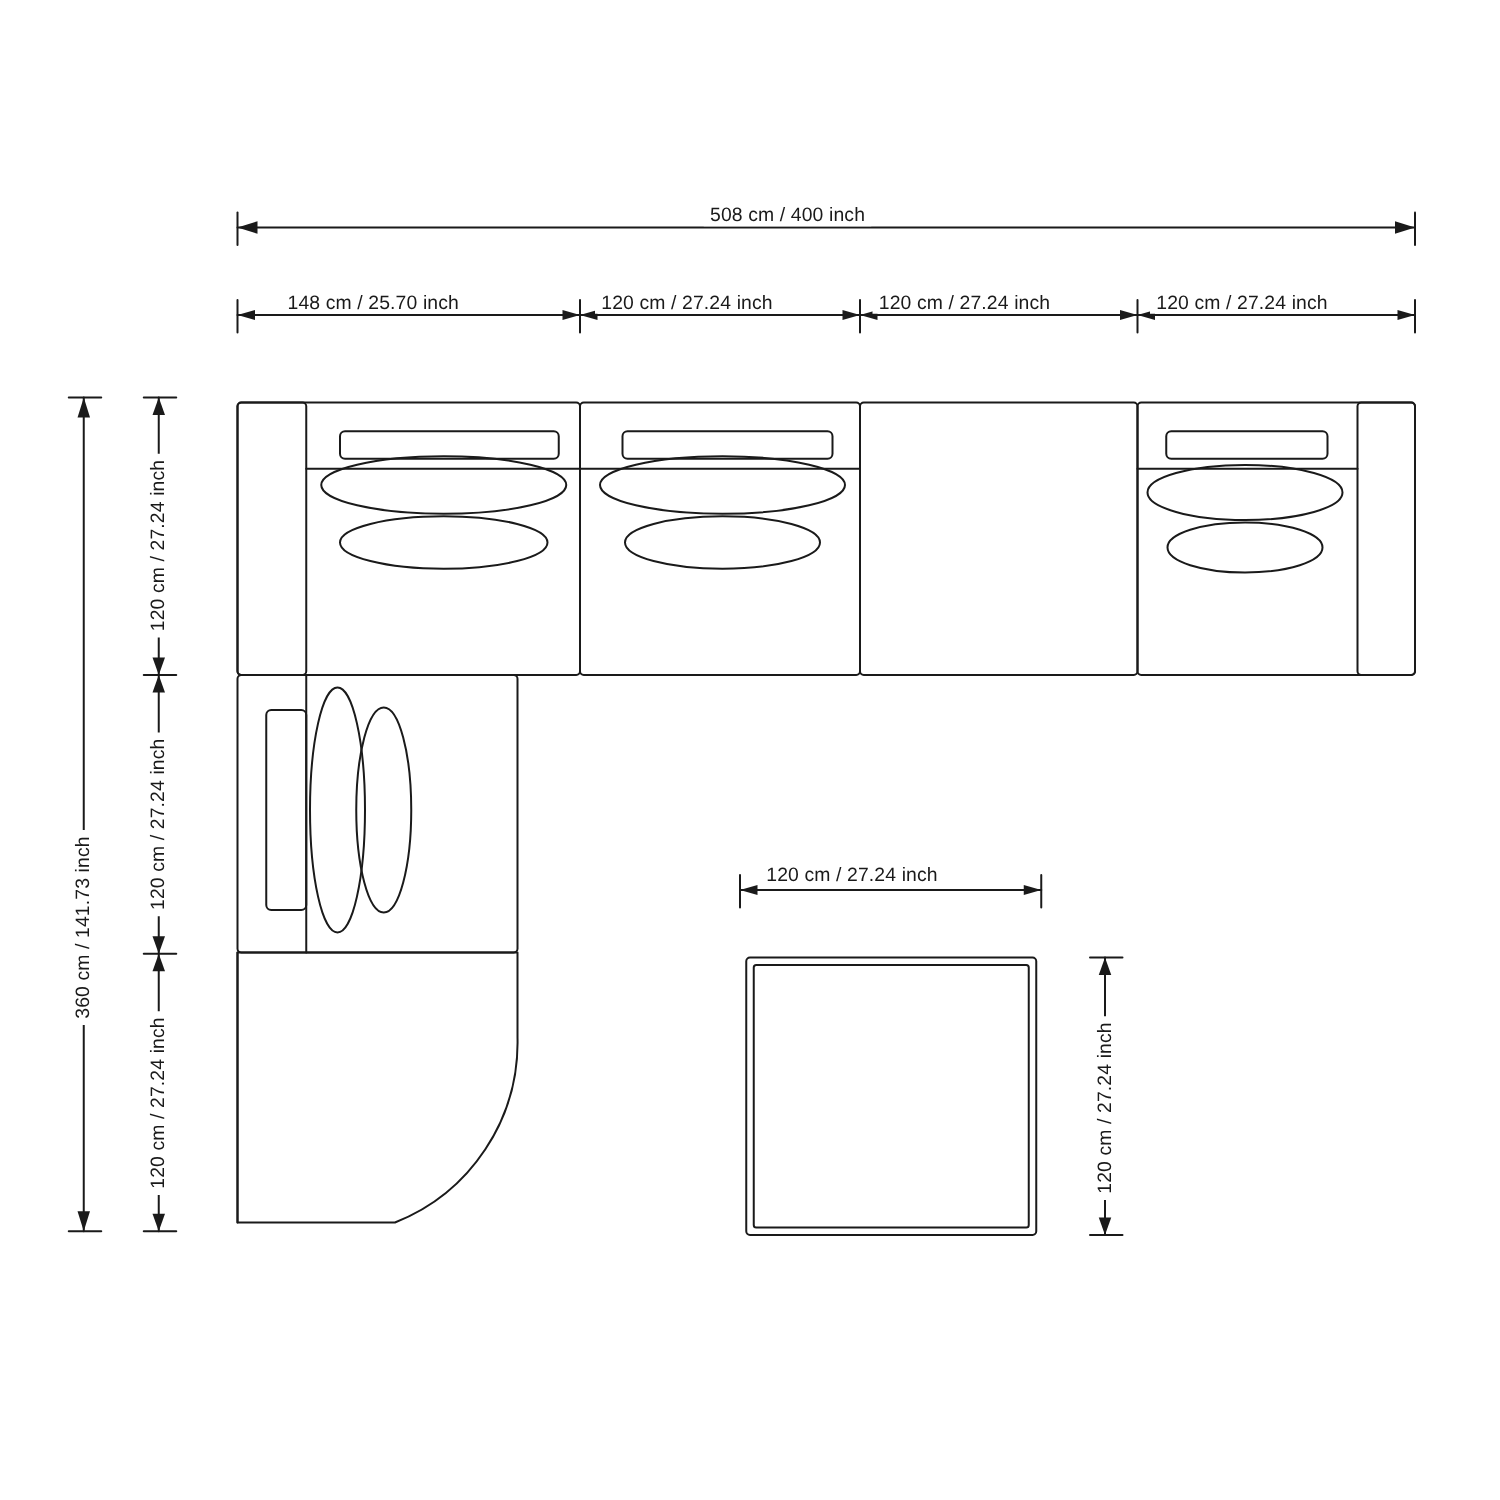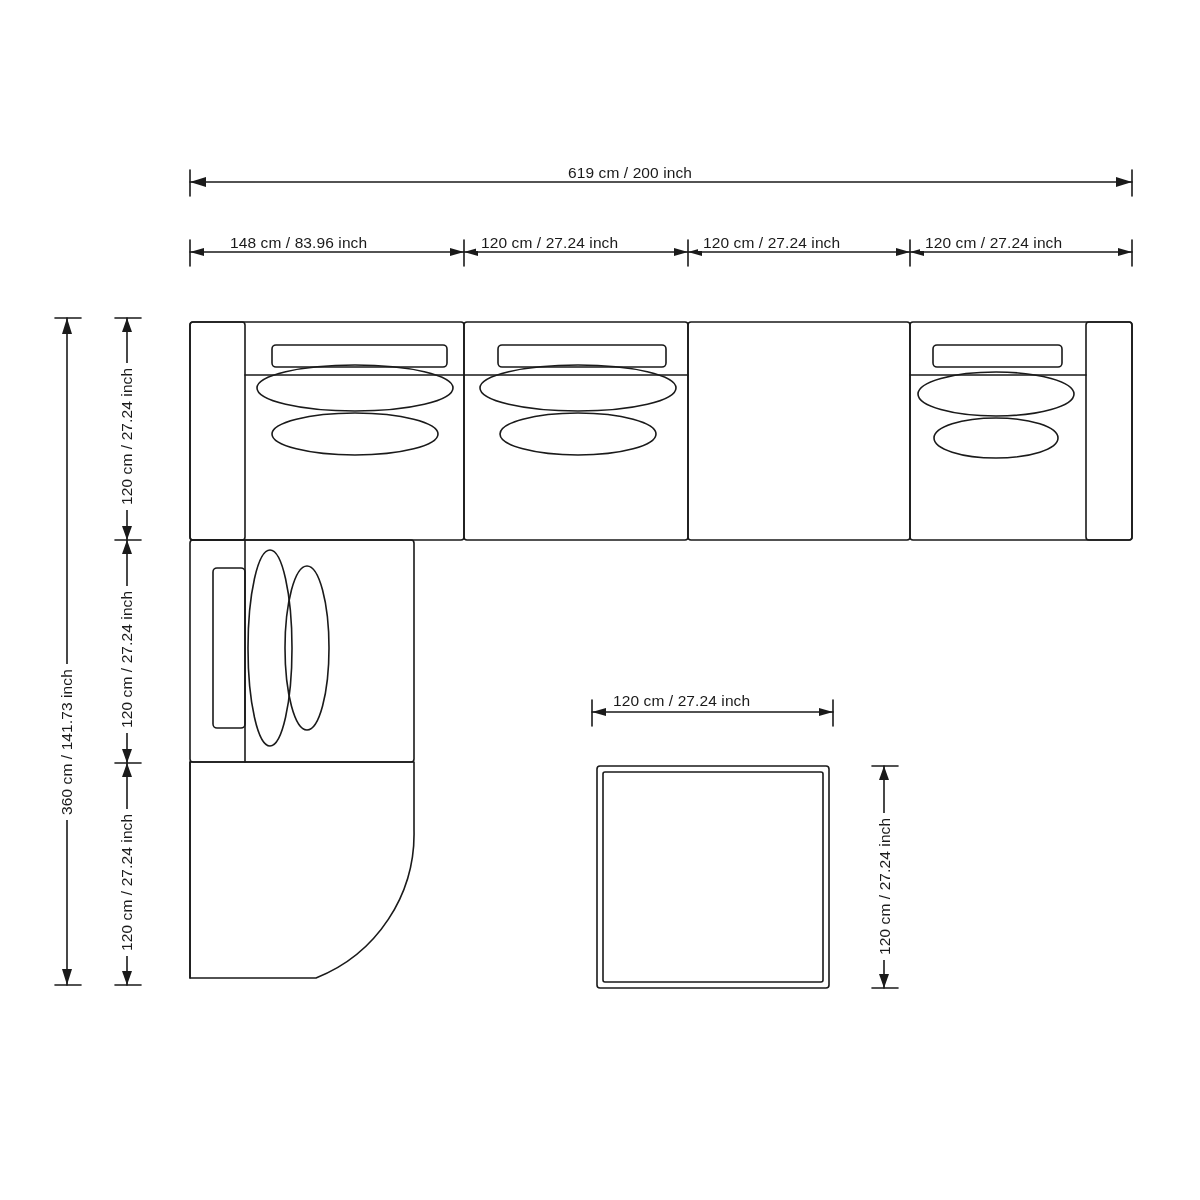--- a/index.html
+++ b/index.html
@@ -156,23 +156,23 @@
         <line x1="884" y1="766" x2="884" y2="988"></line>
         <line x1="872" y1="766" x2="898" y2="766"></line>
         <line x1="872" y1="988" x2="898" y2="988"></line>
         <path d="M884 766 L879 780 L889 780 Z" fill="#1a1a1a" stroke="none"></path>
         <path d="M884 988 L879 974 L889 974 Z" fill="#1a1a1a" stroke="none"></path>
       </g>
 
     </g>
   </svg>
 
-  <div class="dimlabel" style="left:563px; top:164px;">619 cm / 200 inch</div>
+  <div class="dimlabel" style="left:563px; top:164px;">508 cm / 400 inch</div>
 
-  <div class="dimlabel" style="left:225px; top:234px;">148 cm / 83.96 inch</div>
+  <div class="dimlabel" style="left:225px; top:234px;">148 cm / 25.70 inch</div>
 
   <div class="dimlabel" style="left:476px; top:234px;">120 cm / 27.24 inch</div>
 
   <div class="dimlabel" style="left:698px; top:234px;">120 cm / 27.24 inch</div>
 
   <div class="dimlabel" style="left:920px; top:234px;">120 cm / 27.24 inch</div>
 
   <div class="dimlabel vert" style="left:58px; top:820px; transform: rotate(-90deg);">360 cm / 141.73 inch</div>
 
   <div class="dimlabel vert" style="left:118px; top:510px; transform: rotate(-90deg);">120 cm / 27.24 inch</div>

